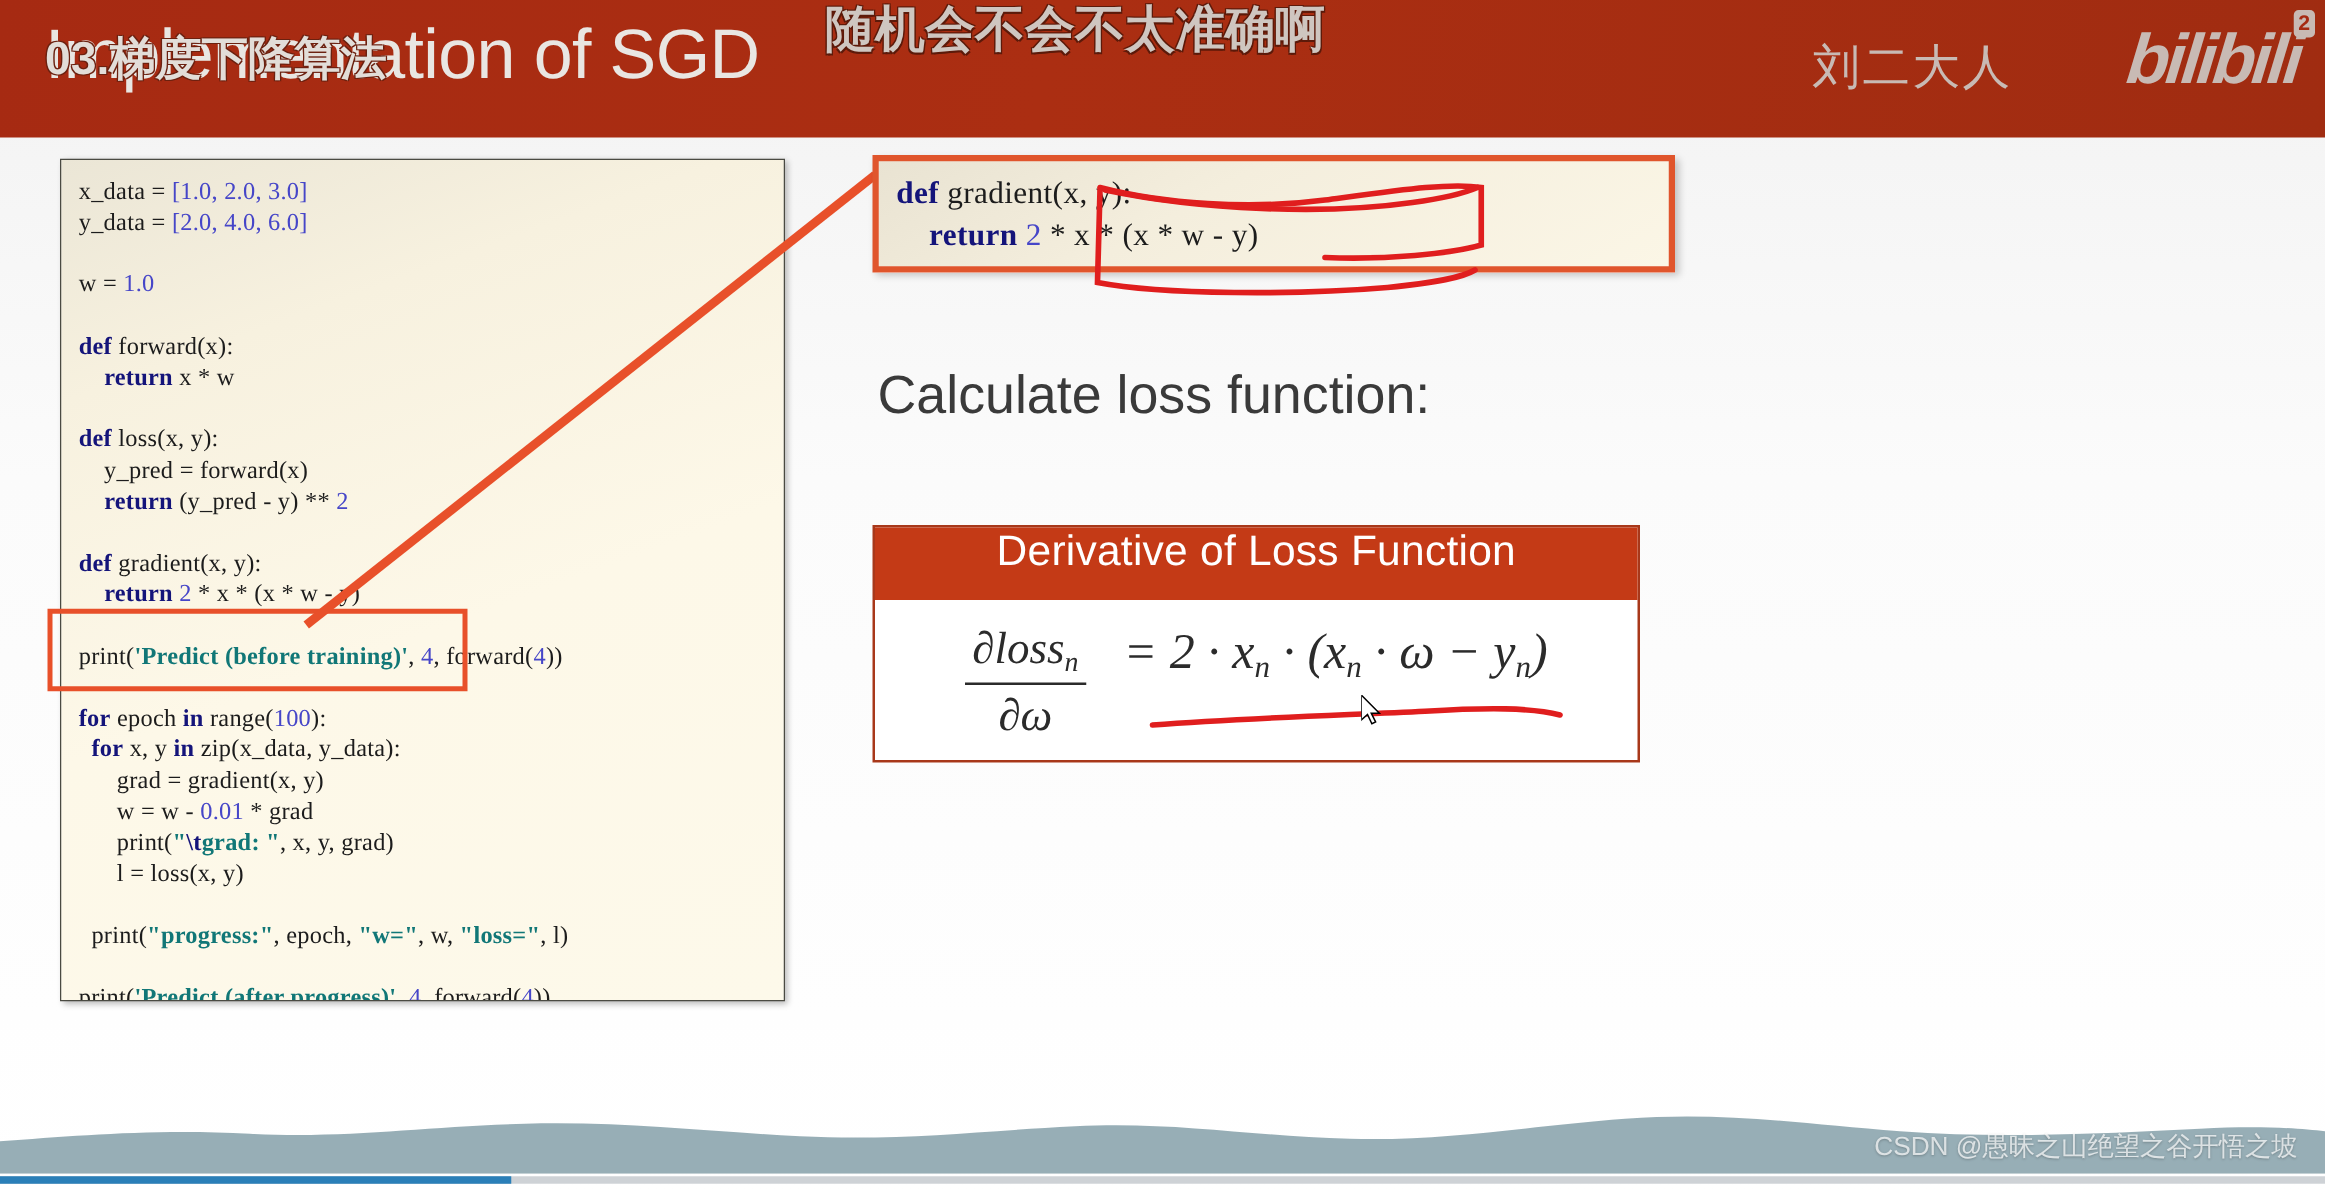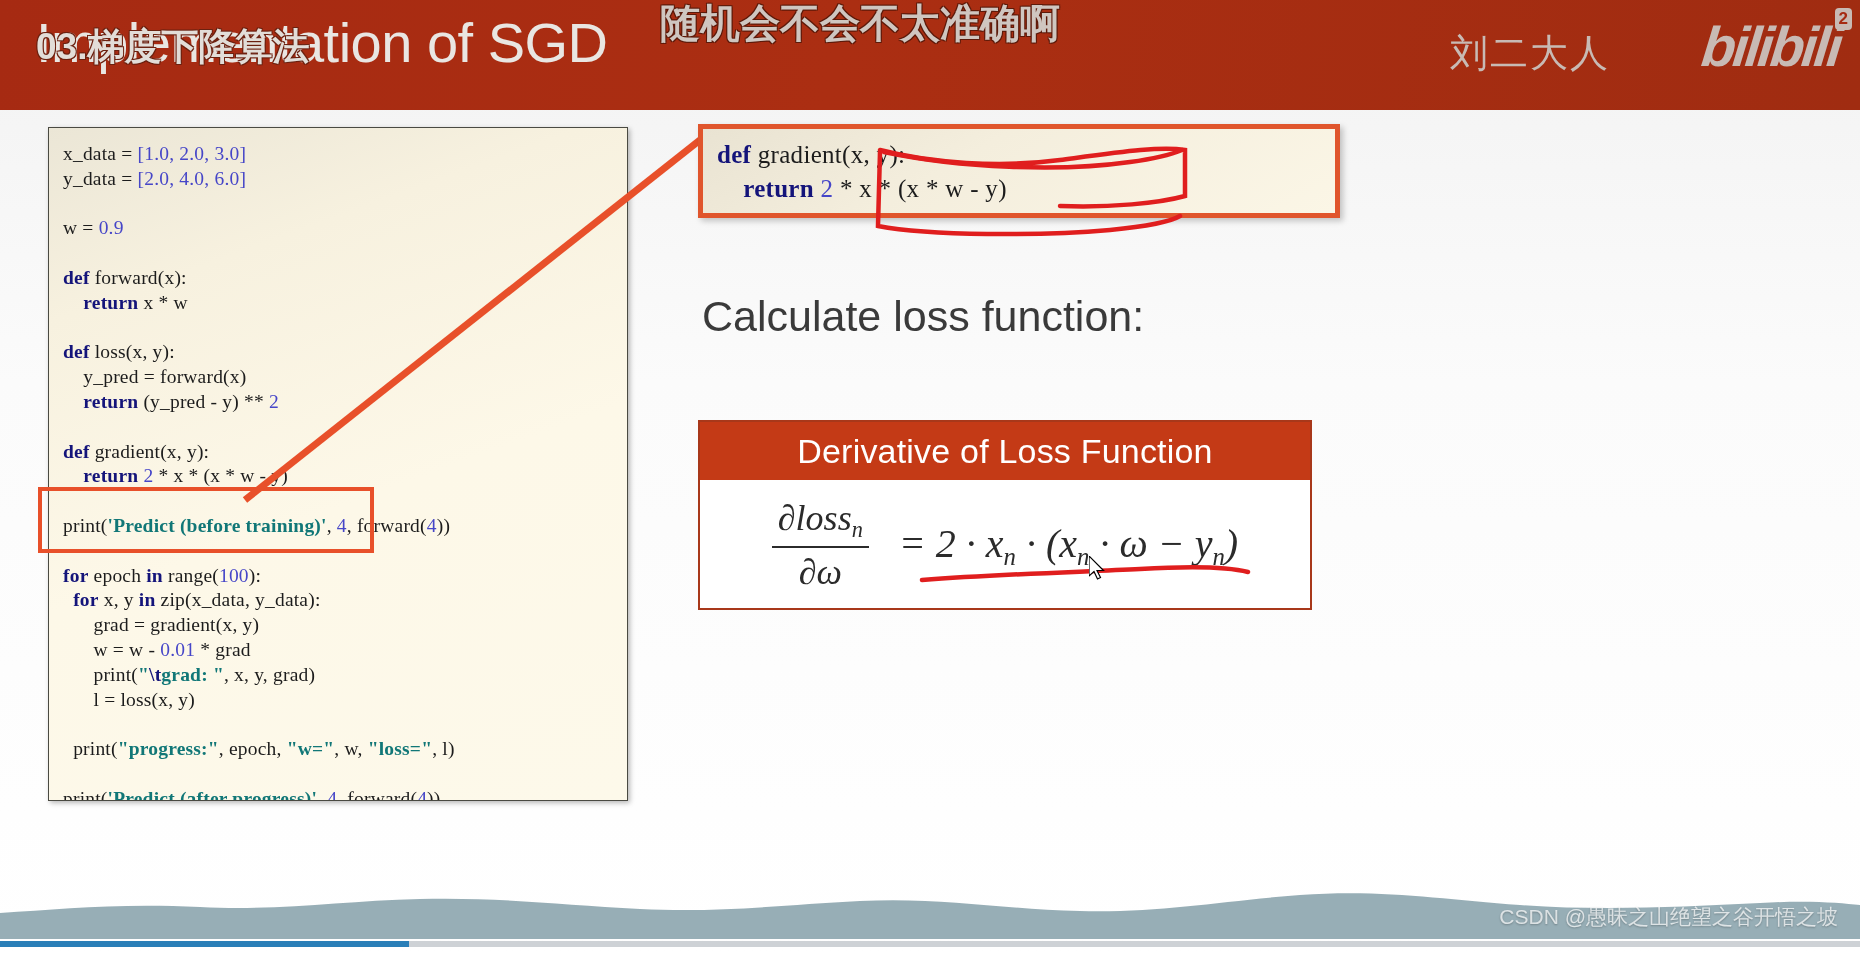--- a/index.html
+++ b/index.html
@@ -146,33 +146,33 @@
     position: absolute; left: 698px; top: 420px;
     width: 614px; height: 190px;
     border: 2px solid #a8381a;
     box-sizing: border-box;
     background: #ffffff;
   }
   .deriv-header {
     position: absolute; left: 0; top: 0;
     width: 100%; height: 58px;
     background: #c43a16;
-    display: flex; align-items: center; justify-content: center;
+    display: flex; justify-content: center;
   }
   .deriv-header span {
     color: #ffffff; font-size: 34px; font-weight: 400;
     letter-spacing: .2px;
   }
   .deriv-body {
     position: absolute; left: 0; top: 58px;
     width: 100%; height: 130px;
     display: flex; align-items: center; justify-content: center;
   }
   .formula {
-    display: flex; align-items: center;
+    display: flex; align-items: flex-start;
     font-family: "Liberation Serif", serif;
     font-style: italic;
     font-size: 40px;
     color: #2b2b2b;
     white-space: nowrap;
   }
   .frac {
     display: inline-flex; flex-direction: column;
     align-items: center; justify-content: center;
     margin-right: 12px;
@@ -220,21 +220,21 @@
 <body>
 
 <div id="stage">
 
   <div class="slide-bg"></div>
 
   <div class="code-panel">
     <div class="code-text"><span class="id">x_data = </span><span class="num">[1.0, 2.0, 3.0]</span>
 <span class="id">y_data = </span><span class="num">[2.0, 4.0, 6.0]</span>
 
-w = <span class="num">0.9</span>
+w = <span class="num">1.0</span>
 
 <span class="kw">def</span> forward(x):
     <span class="kw">return</span> x * w
 
 <span class="kw">def</span> loss(x, y):
     y_pred = forward(x)
     <span class="kw">return</span> (y_pred - y) ** <span class="num">2</span>
 
 <span class="kw">def</span> gradient(x, y):
     <span class="kw">return</span> <span class="num">2</span> * x * (x * w - y)

